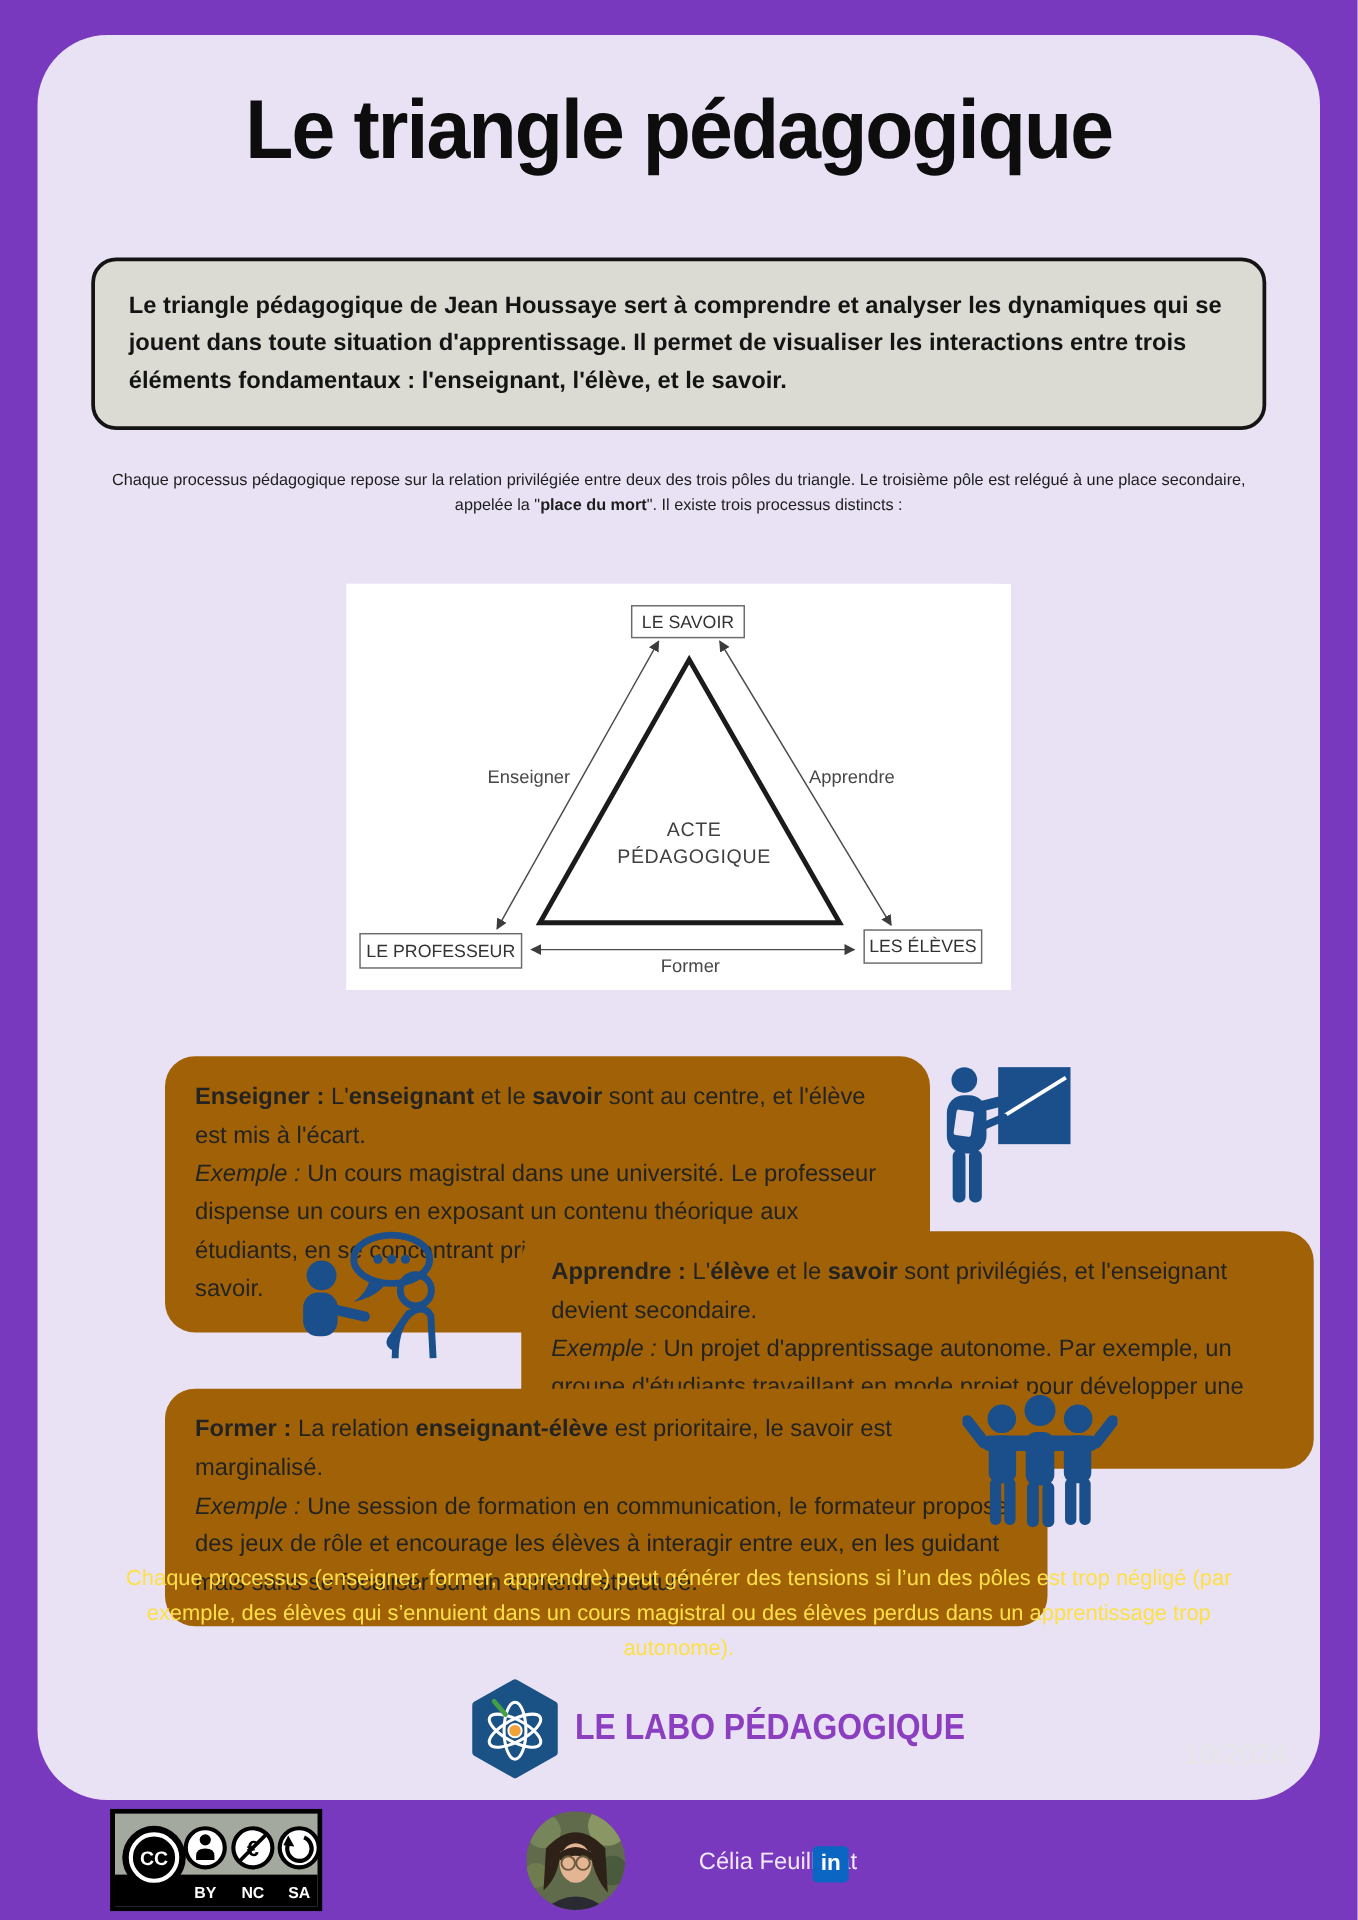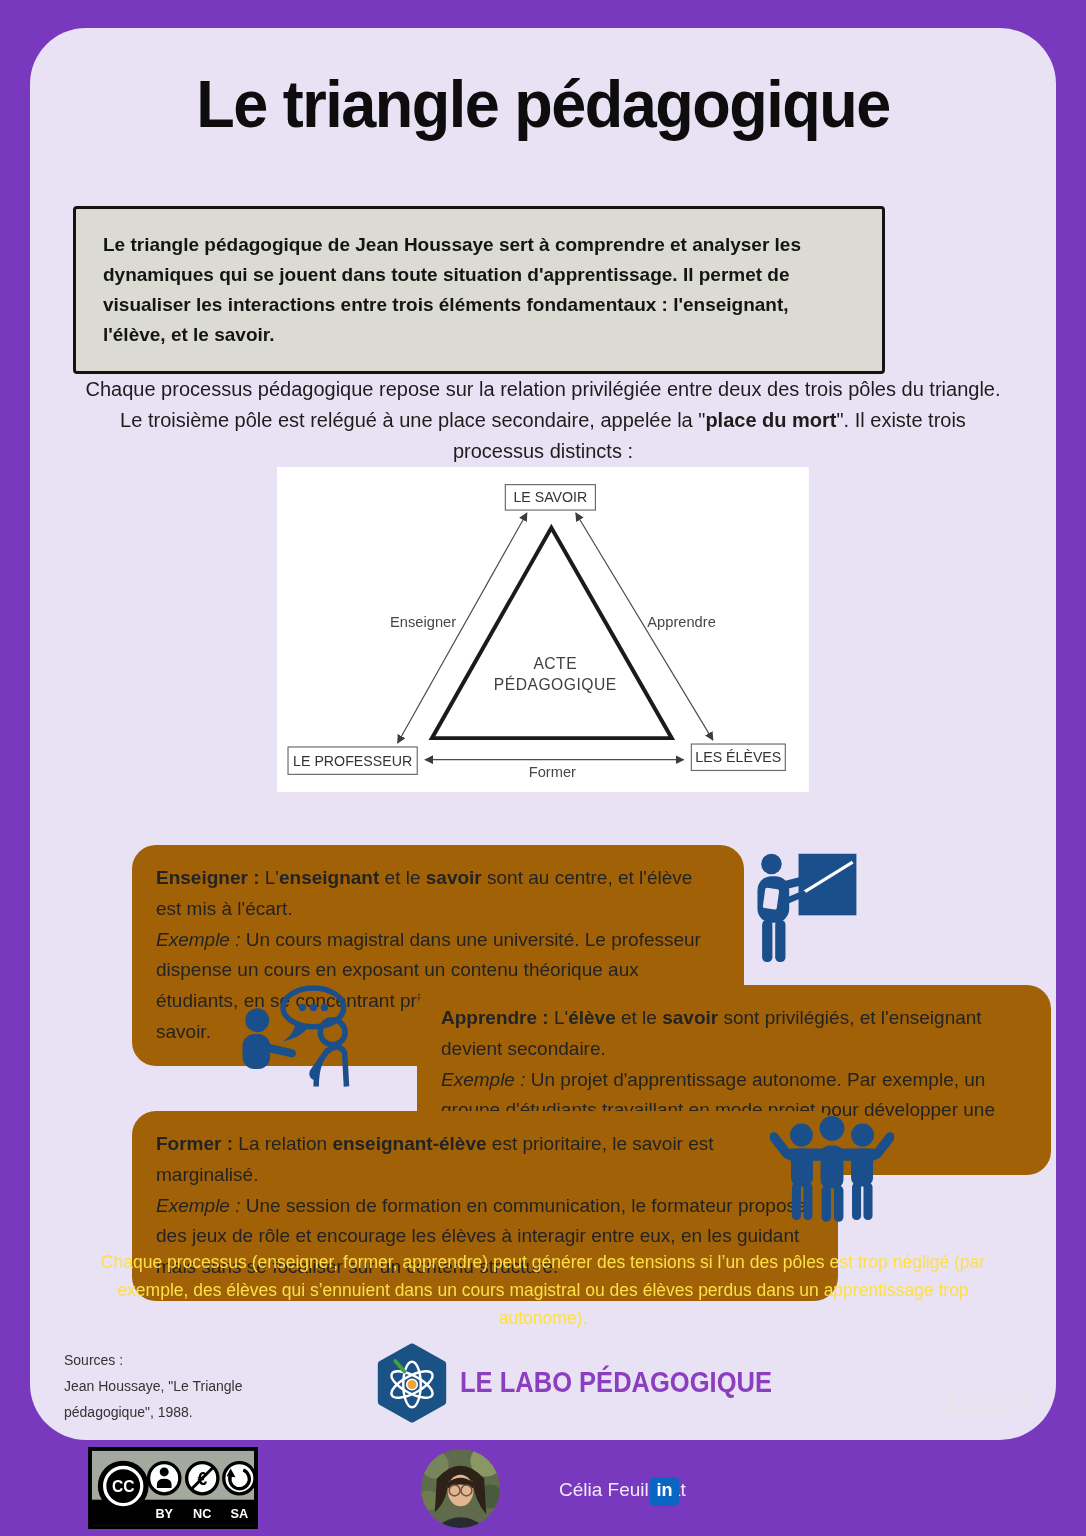--- a/index.html
+++ b/index.html
@@ -13,28 +13,28 @@
   .panel{
     position:absolute;left:30px;top:28px;width:1026px;height:1412px;
     background:#E9E2F4;border-radius:56px;
   }
   .title{
     position:absolute;left:0;top:68px;width:1086px;text-align:center;
     font-size:63px;font-weight:bold;letter-spacing:-1.5px;color:#0d0d0d;
     transform:scaleY(1.06);
   }
   .intro-box{
-    position:absolute;left:73px;top:206px;width:812px;box-sizing:border-box;
-    background:#DBDBD3;border:3px solid #141414;border-radius:4px;
+    position:absolute;left:73px;top:206px;width:940px;box-sizing:border-box;
+    background:#DBDBD3;border:3px solid #141414;border-radius:20px;
     padding:21px 27px;
     font-weight:bold;font-size:19px;line-height:1.58;color:#141414;
   }
   .overview{
     position:absolute;left:85px;top:374px;width:916px;text-align:center;
-    font-size:20px;line-height:1.55;color:#1d1d1d;margin:0;
+    font-size:13px;line-height:1.55;color:#1d1d1d;margin:0;
   }
   .diagram{
     position:absolute;left:277px;top:467px;width:522px;height:325px;background:#ffffff;
   }
   .card{
     position:absolute;box-sizing:border-box;background:#a16207;border-radius:24px;
     padding:18px 24px;font-size:19px;line-height:1.62;color:#232323;margin-left:32px;
   }
   .card b{font-weight:bold;}
   .ex{font-style:italic;}
@@ -179,23 +179,20 @@
       <rect x="35" y="74" width="9.5" height="39" rx="4.5" fill="#1A4F8B"></rect>
       <rect x="54" y="77" width="10" height="38" rx="5" fill="#1A4F8B"></rect>
       <rect x="67" y="77" width="10" height="38" rx="5" fill="#1A4F8B"></rect>
       <rect x="86" y="74" width="9.5" height="39" rx="4.5" fill="#1A4F8B"></rect>
       <rect x="98" y="74" width="9.5" height="39" rx="4.5" fill="#1A4F8B"></rect>
     </svg>
   </div>
 
   <p class="closing">Chaque processus (enseigner, former, apprendre) peut générer des tensions si l’un des pôles est trop négligé (par exemple, des élèves qui s’ennuient dans un cours magistral ou des élèves perdus dans un apprentissage trop autonome).</p>
 
-  <div class="sources">Sources :
-Jean Houssaye, "Le Triangle
-pédagogique", 1988.</div>
 
   <div class="logo-wrap">
     <svg width="76" height="82" viewBox="0 0 100 104">
       <path d="M50,4 L91,27 L91,77 L50,100 L9,77 L9,27 Z" fill="#1A5286" stroke="#1A5286" stroke-width="8" stroke-linejoin="round"></path>
       <g stroke="#ffffff" stroke-width="3.2" fill="none">
         <ellipse cx="50" cy="54" rx="30" ry="11.5" transform="rotate(-28 50 54)"></ellipse>
         <ellipse cx="50" cy="54" rx="30" ry="11.5" transform="rotate(28 50 54)"></ellipse>
         <ellipse cx="50" cy="54" rx="30" ry="11.5" transform="rotate(90 50 54)"></ellipse>
       </g>
       <circle cx="50" cy="54" r="7" fill="#F1A33A" stroke="#ffffff" stroke-width="2"></circle>

